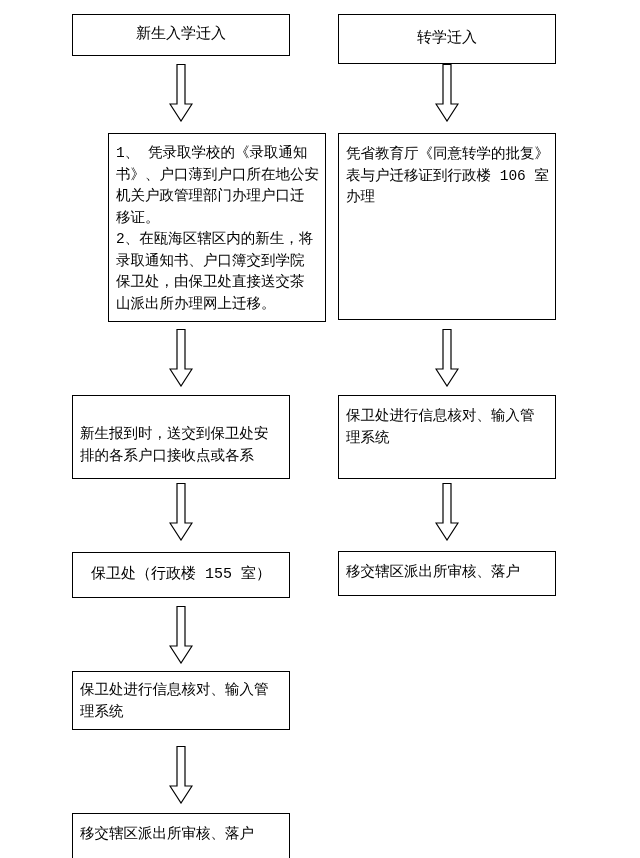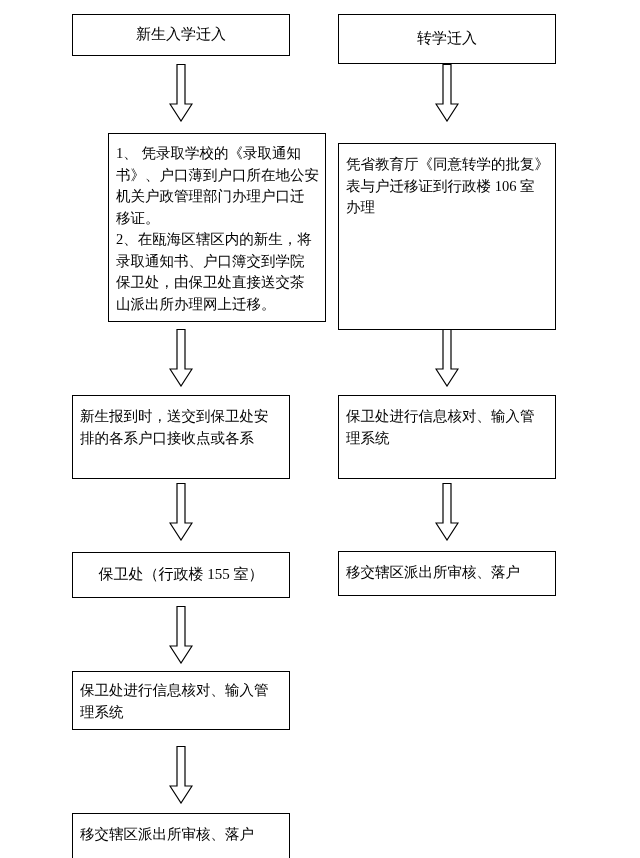--- a/index.html
+++ b/index.html
@@ -6,21 +6,21 @@
     margin: 0;
     padding: 0;
     background: #ffffff;
   }
   #canvas {
     position: relative;
     width: 640px;
     height: 858px;
     background: #ffffff;
     overflow: hidden;
-    font-family: Liberation Serif, serif;
+    font-family: Liberation Mono, monospace;
     color: #000000;
   }
   .node {
     position: absolute;
     box-sizing: border-box;
     border: 1px solid #000000;
     background: #ffffff;
     font-size: 14.5px;
     line-height: 21.5px;
     white-space: pre-wrap;
@@ -39,28 +39,28 @@
   .arrow {
     position: absolute;
     width: 24px;
     height: 58px;
   }
   .arrow svg { display: block; }
 
   
   #l1 { left: 72px;  top: 14px;  width: 218px; height: 42px; }
   #l2 { left: 72px;  top: 133px; width: 218px; height: 189px; margin-left: 36px; }
-  #l3 { left: 72px;  top: 395px; width: 218px; height: 84px; padding-top: 10px; }
+  #l3 { left: 72px;  top: 395px; width: 218px; height: 84px; padding-top: 28px; }
   #l4 { left: 72px;  top: 552px; width: 218px; height: 46px; }
   #l5 { left: 72px;  top: 671px; width: 218px; height: 59px; padding-top: 8px; }
   #l6 { left: 72px;  top: 813px; width: 218px; height: 60px; padding-top: 10px; }
 
   
   #r1 { left: 338px; top: 14px;  width: 218px; height: 50px; }
-  #r2 { left: 338px; top: 133px; width: 218px; height: 187px; padding-top: 10px; margin-top: 10px; }
+  #r2 { left: 338px; top: 133px; width: 218px; height: 187px; padding-top: 10px; }
   #r3 { left: 338px; top: 395px; width: 218px; height: 84px; padding-top: 10px; }
   #r4 { left: 338px; top: 551px; width: 218px; height: 45px; padding-top: 10px; }
 
   
   #al1 { left: 169px; top: 64px; }
   #al2 { left: 169px; top: 329px; }
   #al3 { left: 169px; top: 483px; }
   #al4 { left: 169px; top: 606px; }
   #al5 { left: 169px; top: 746px; }
   #ar1 { left: 435px; top: 64px; }

